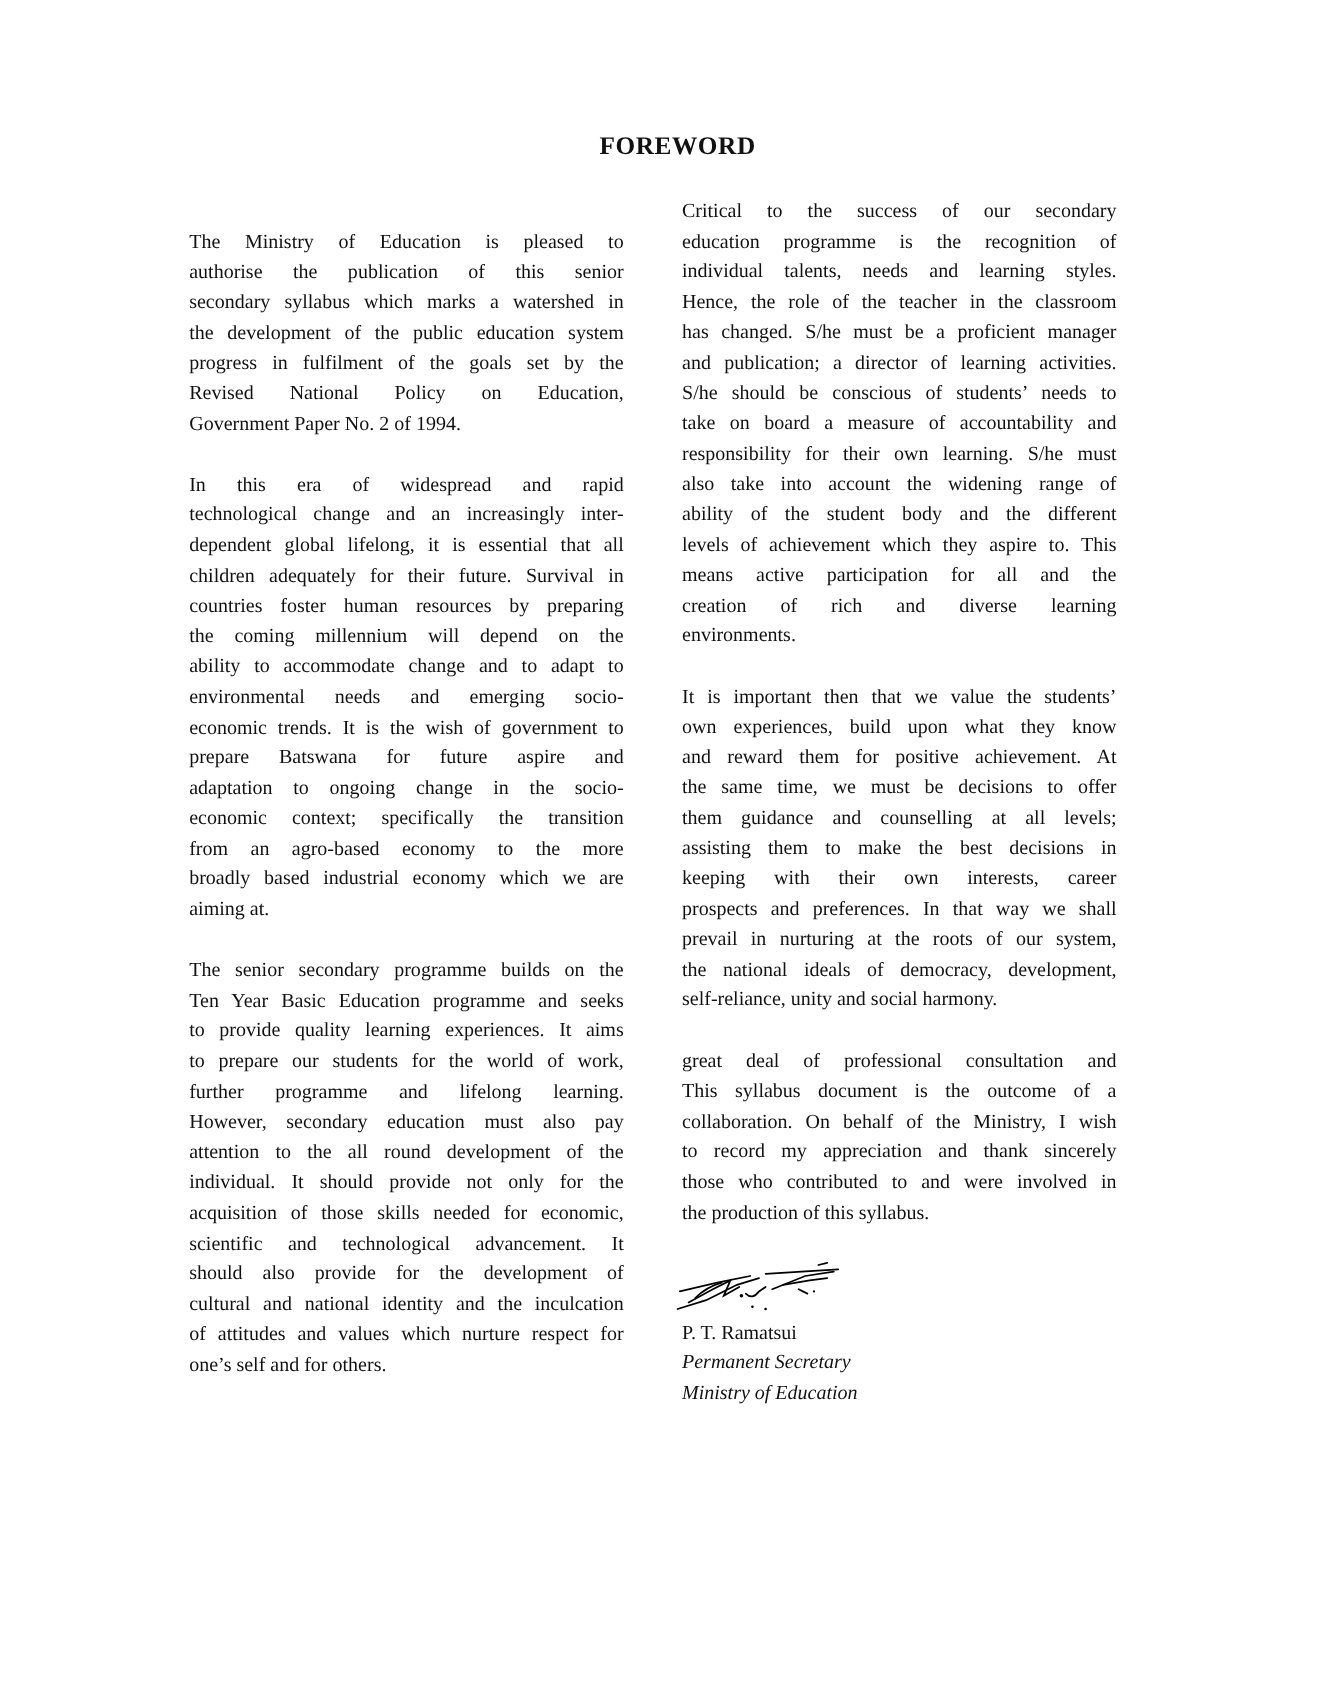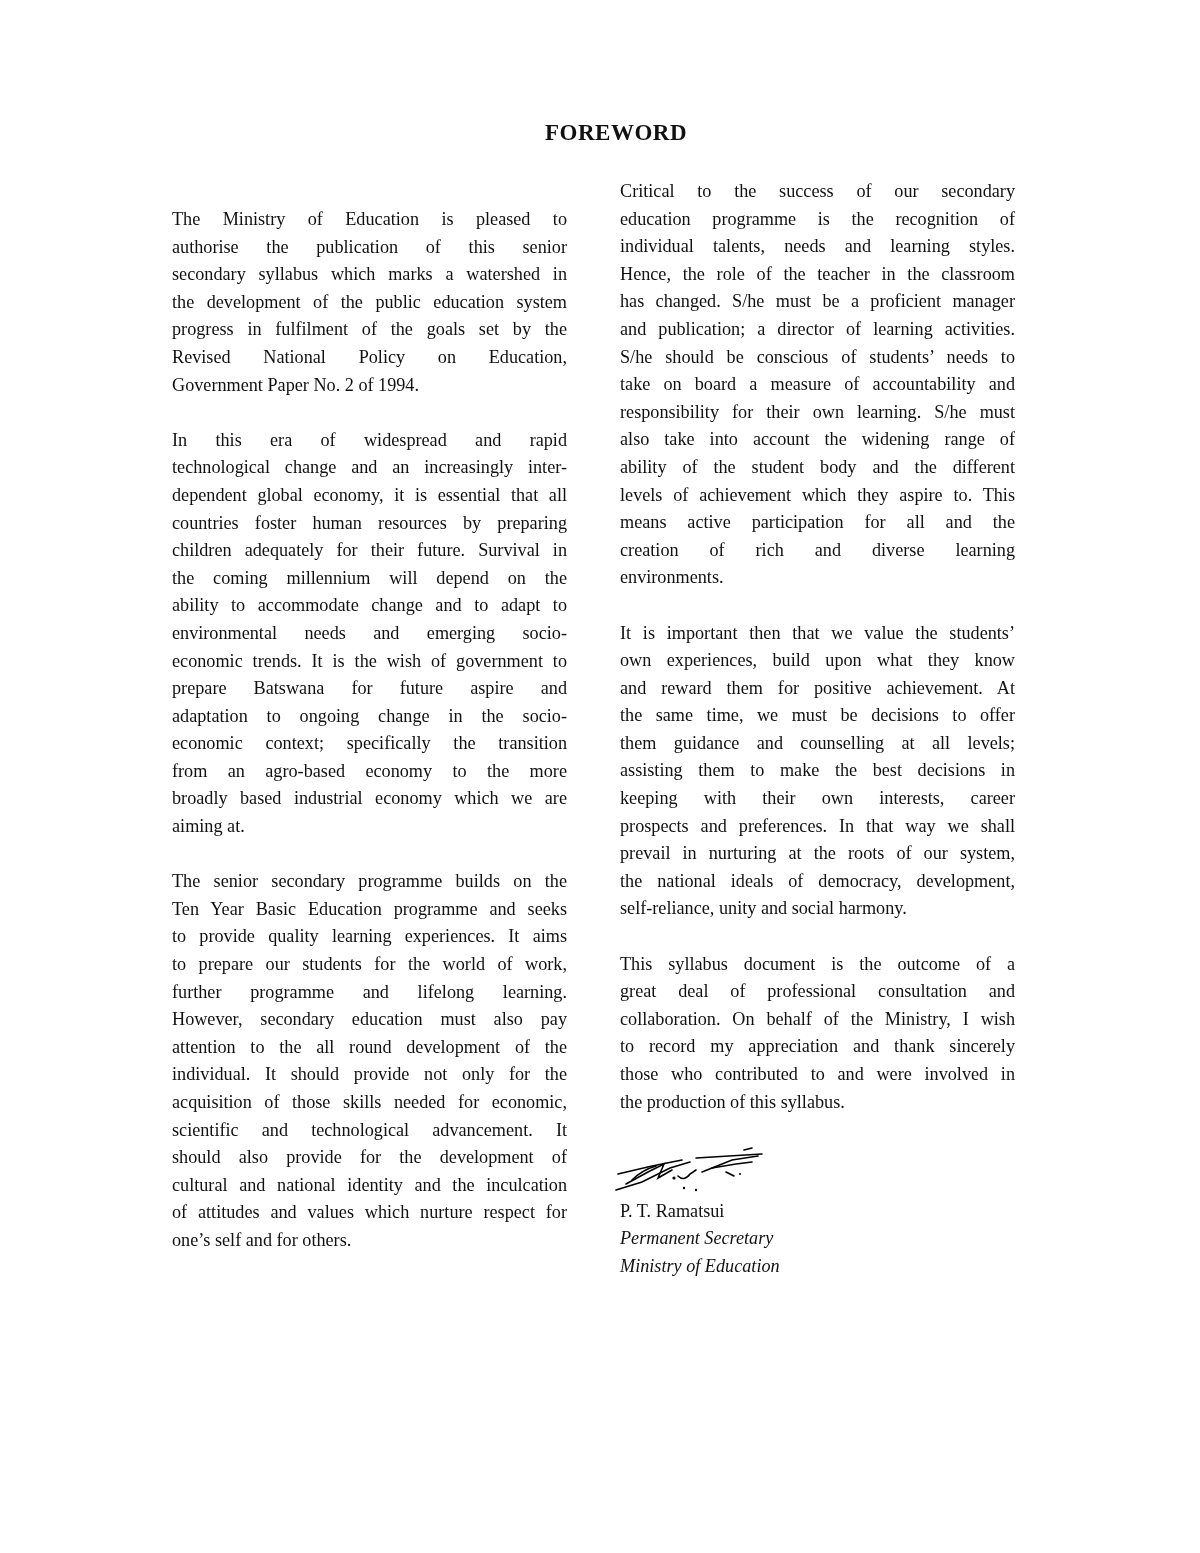--- a/index.html
+++ b/index.html
@@ -30,23 +30,23 @@
       <span class="line">authorise the publication of this senior</span>
       <span class="line">secondary syllabus which marks a watershed in</span>
       <span class="line">the development of the public education system</span>
       <span class="line">progress in fulfilment of the goals set by the</span>
       <span class="line">Revised National Policy on Education,</span>
       <span class="line last">Government Paper No. 2 of 1994.</span>
     </div>
   <div class="para">
       <span class="line">In this era of widespread and rapid</span>
       <span class="line">technological change and an increasingly inter-</span>
-      <span class="line">dependent global economy, it is essential that all</span>
+      <span class="line">dependent global lifelong, it is essential that all</span>
+      <span class="line">children adequately for their future. Survival in</span>
       <span class="line">countries foster human resources by preparing</span>
-      <span class="line">children adequately for their future. Survival in</span>
       <span class="line">the coming millennium will depend on the</span>
       <span class="line">ability to accommodate change and to adapt to</span>
       <span class="line">environmental needs and emerging socio-</span>
       <span class="line">economic trends. It is the wish of government to</span>
       <span class="line">prepare Batswana for future aspire and</span>
       <span class="line">adaptation to ongoing change in the socio-</span>
       <span class="line">economic context; specifically the transition</span>
       <span class="line">from an agro-based economy to the more</span>
       <span class="line">broadly based industrial economy which we are</span>
       <span class="line last">aiming at.</span>
@@ -94,22 +94,22 @@
       <span class="line">the same time, we must be decisions to offer</span>
       <span class="line">them guidance and counselling at all levels;</span>
       <span class="line">assisting them to make the best decisions in</span>
       <span class="line">keeping with their own interests, career</span>
       <span class="line">prospects and preferences. In that way we shall</span>
       <span class="line">prevail in nurturing at the roots of our system,</span>
       <span class="line">the national ideals of democracy, development,</span>
       <span class="line last">self-reliance, unity and social harmony.</span>
     </div>
   <div class="para">
+      <span class="line">great deal of professional consultation and</span>
       <span class="line">This syllabus document is the outcome of a</span>
-      <span class="line">great deal of professional consultation and</span>
       <span class="line">collaboration. On behalf of the Ministry, I wish</span>
       <span class="line">to record my appreciation and thank sincerely</span>
       <span class="line">those who contributed to and were involved in</span>
       <span class="line last">the production of this syllabus.</span>
     </div>
 
   <div class="sig-block">
     <svg class="signature" viewBox="0 0 160 52">
       <g fill="none" stroke="#000" stroke-width="1.6" stroke-linecap="round">
         <path d="M4 46 L30 38 L58 24 L78 18"></path>

